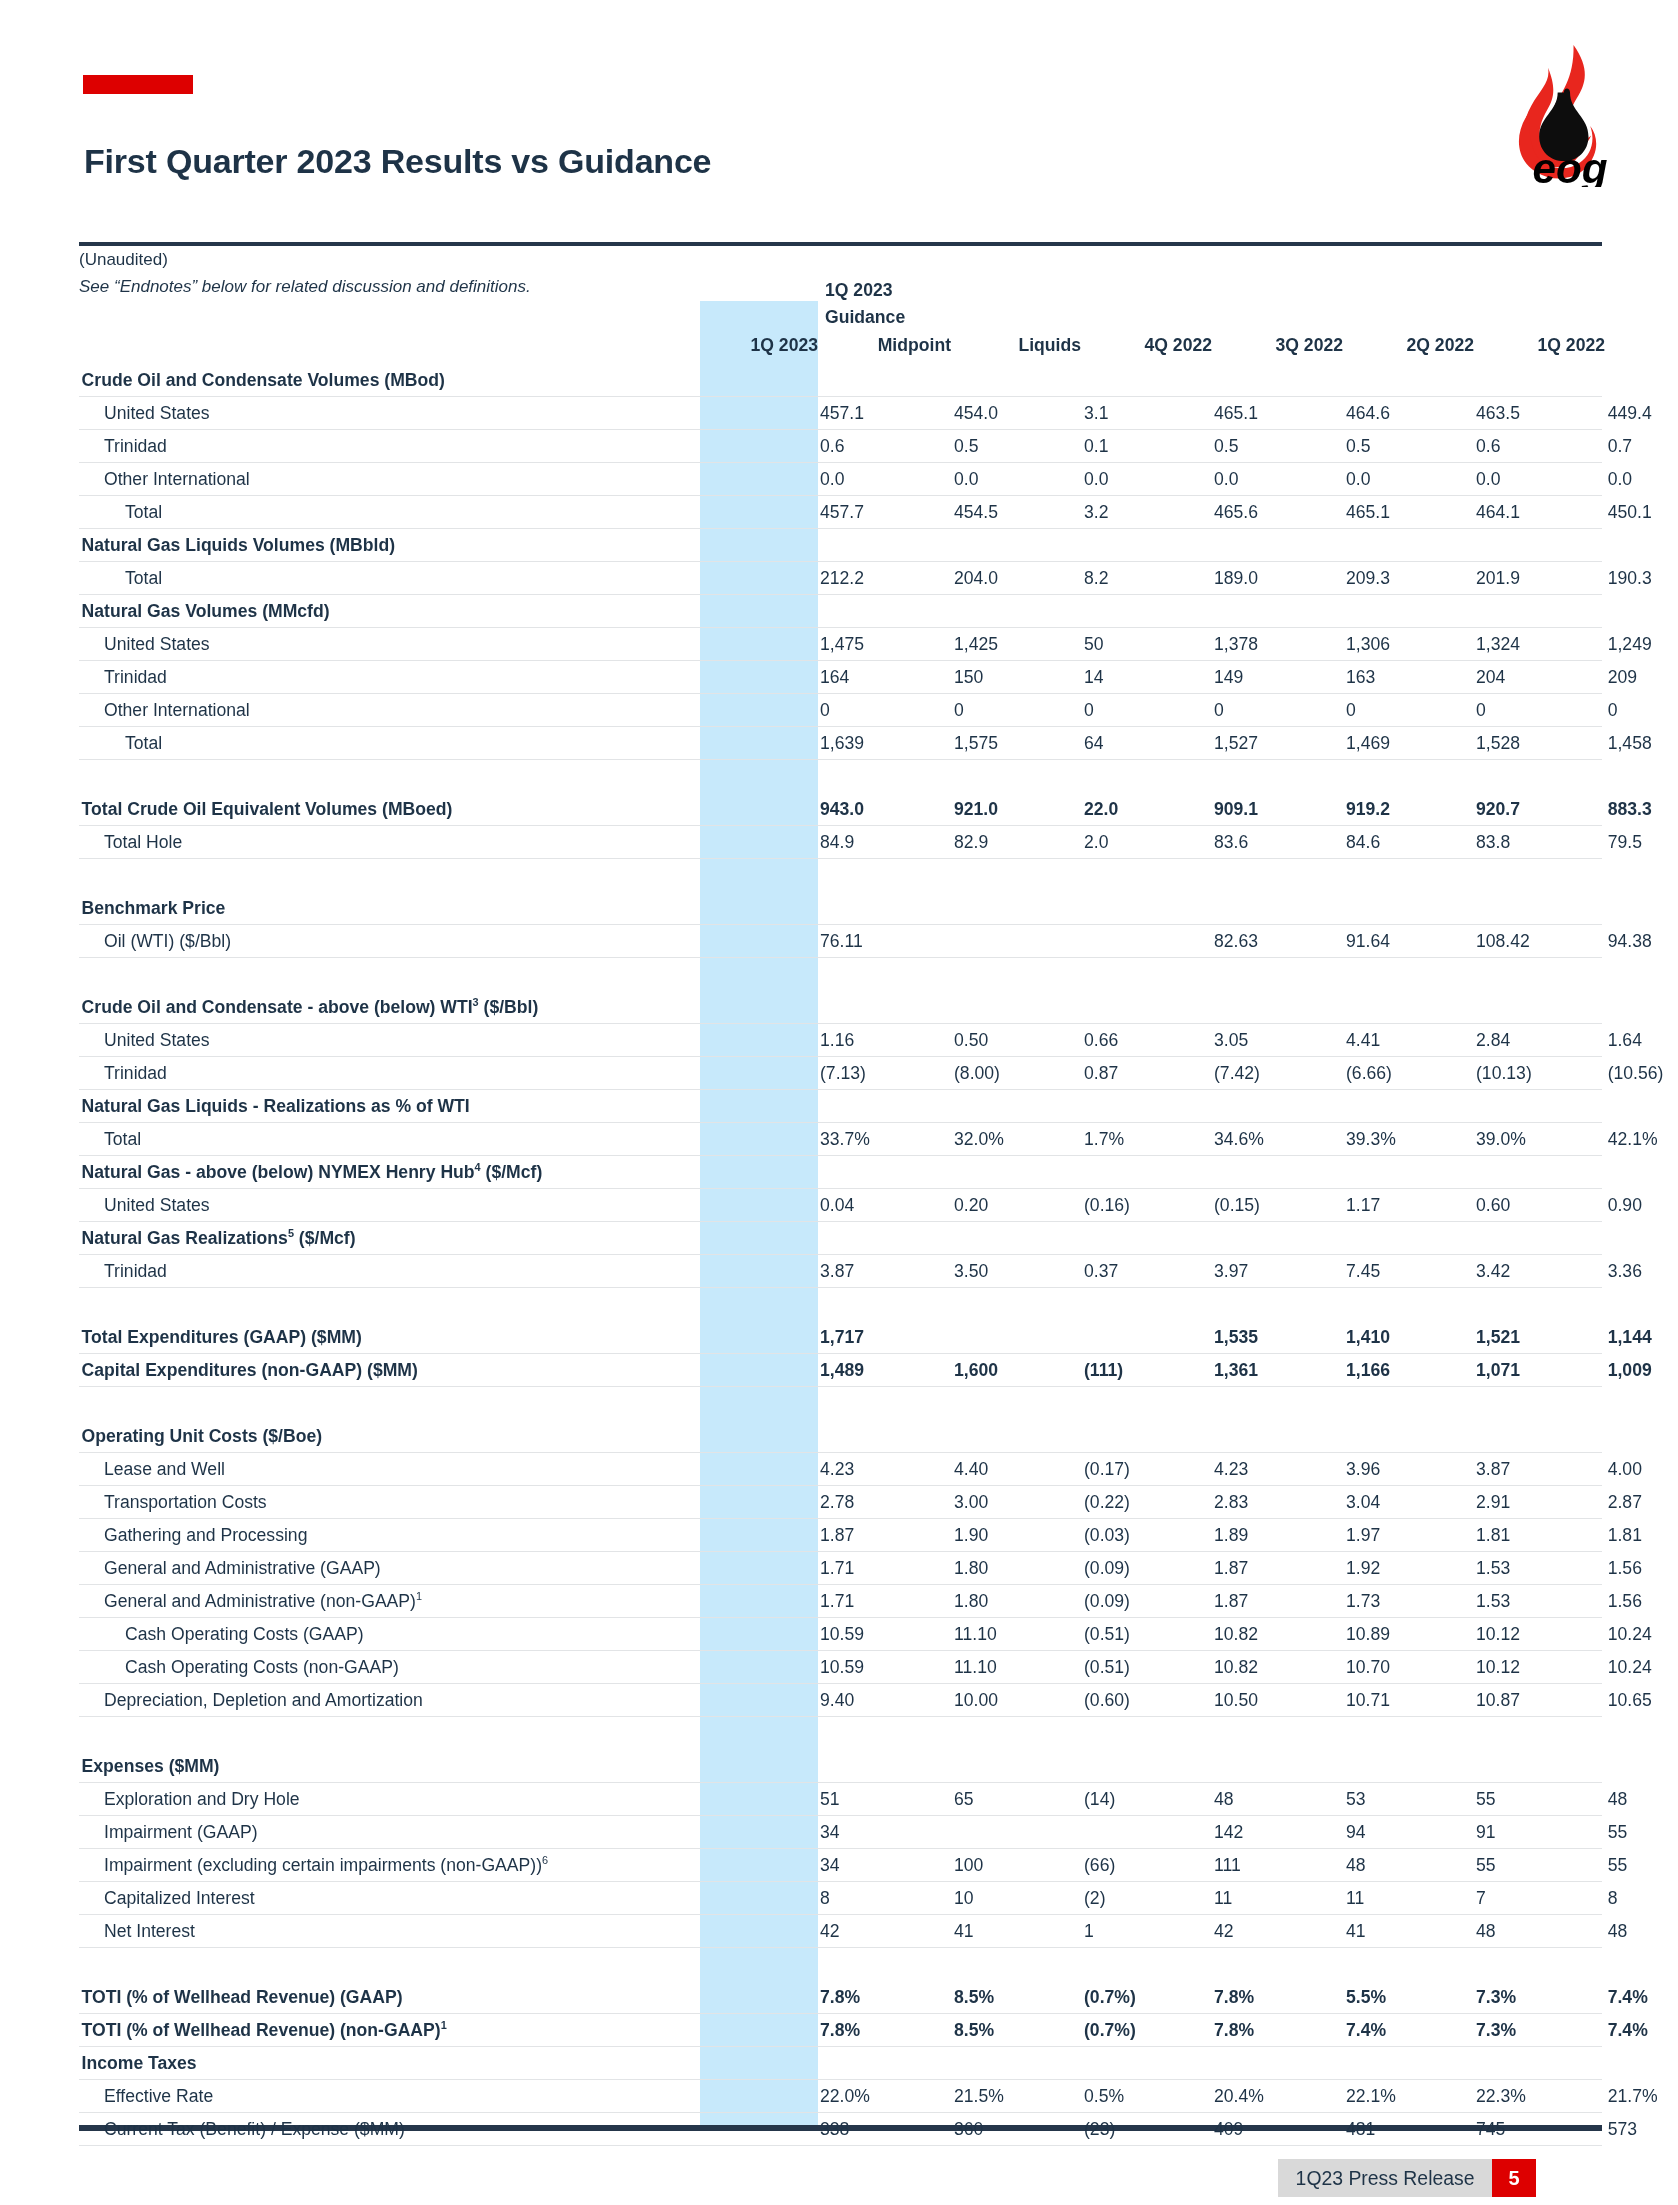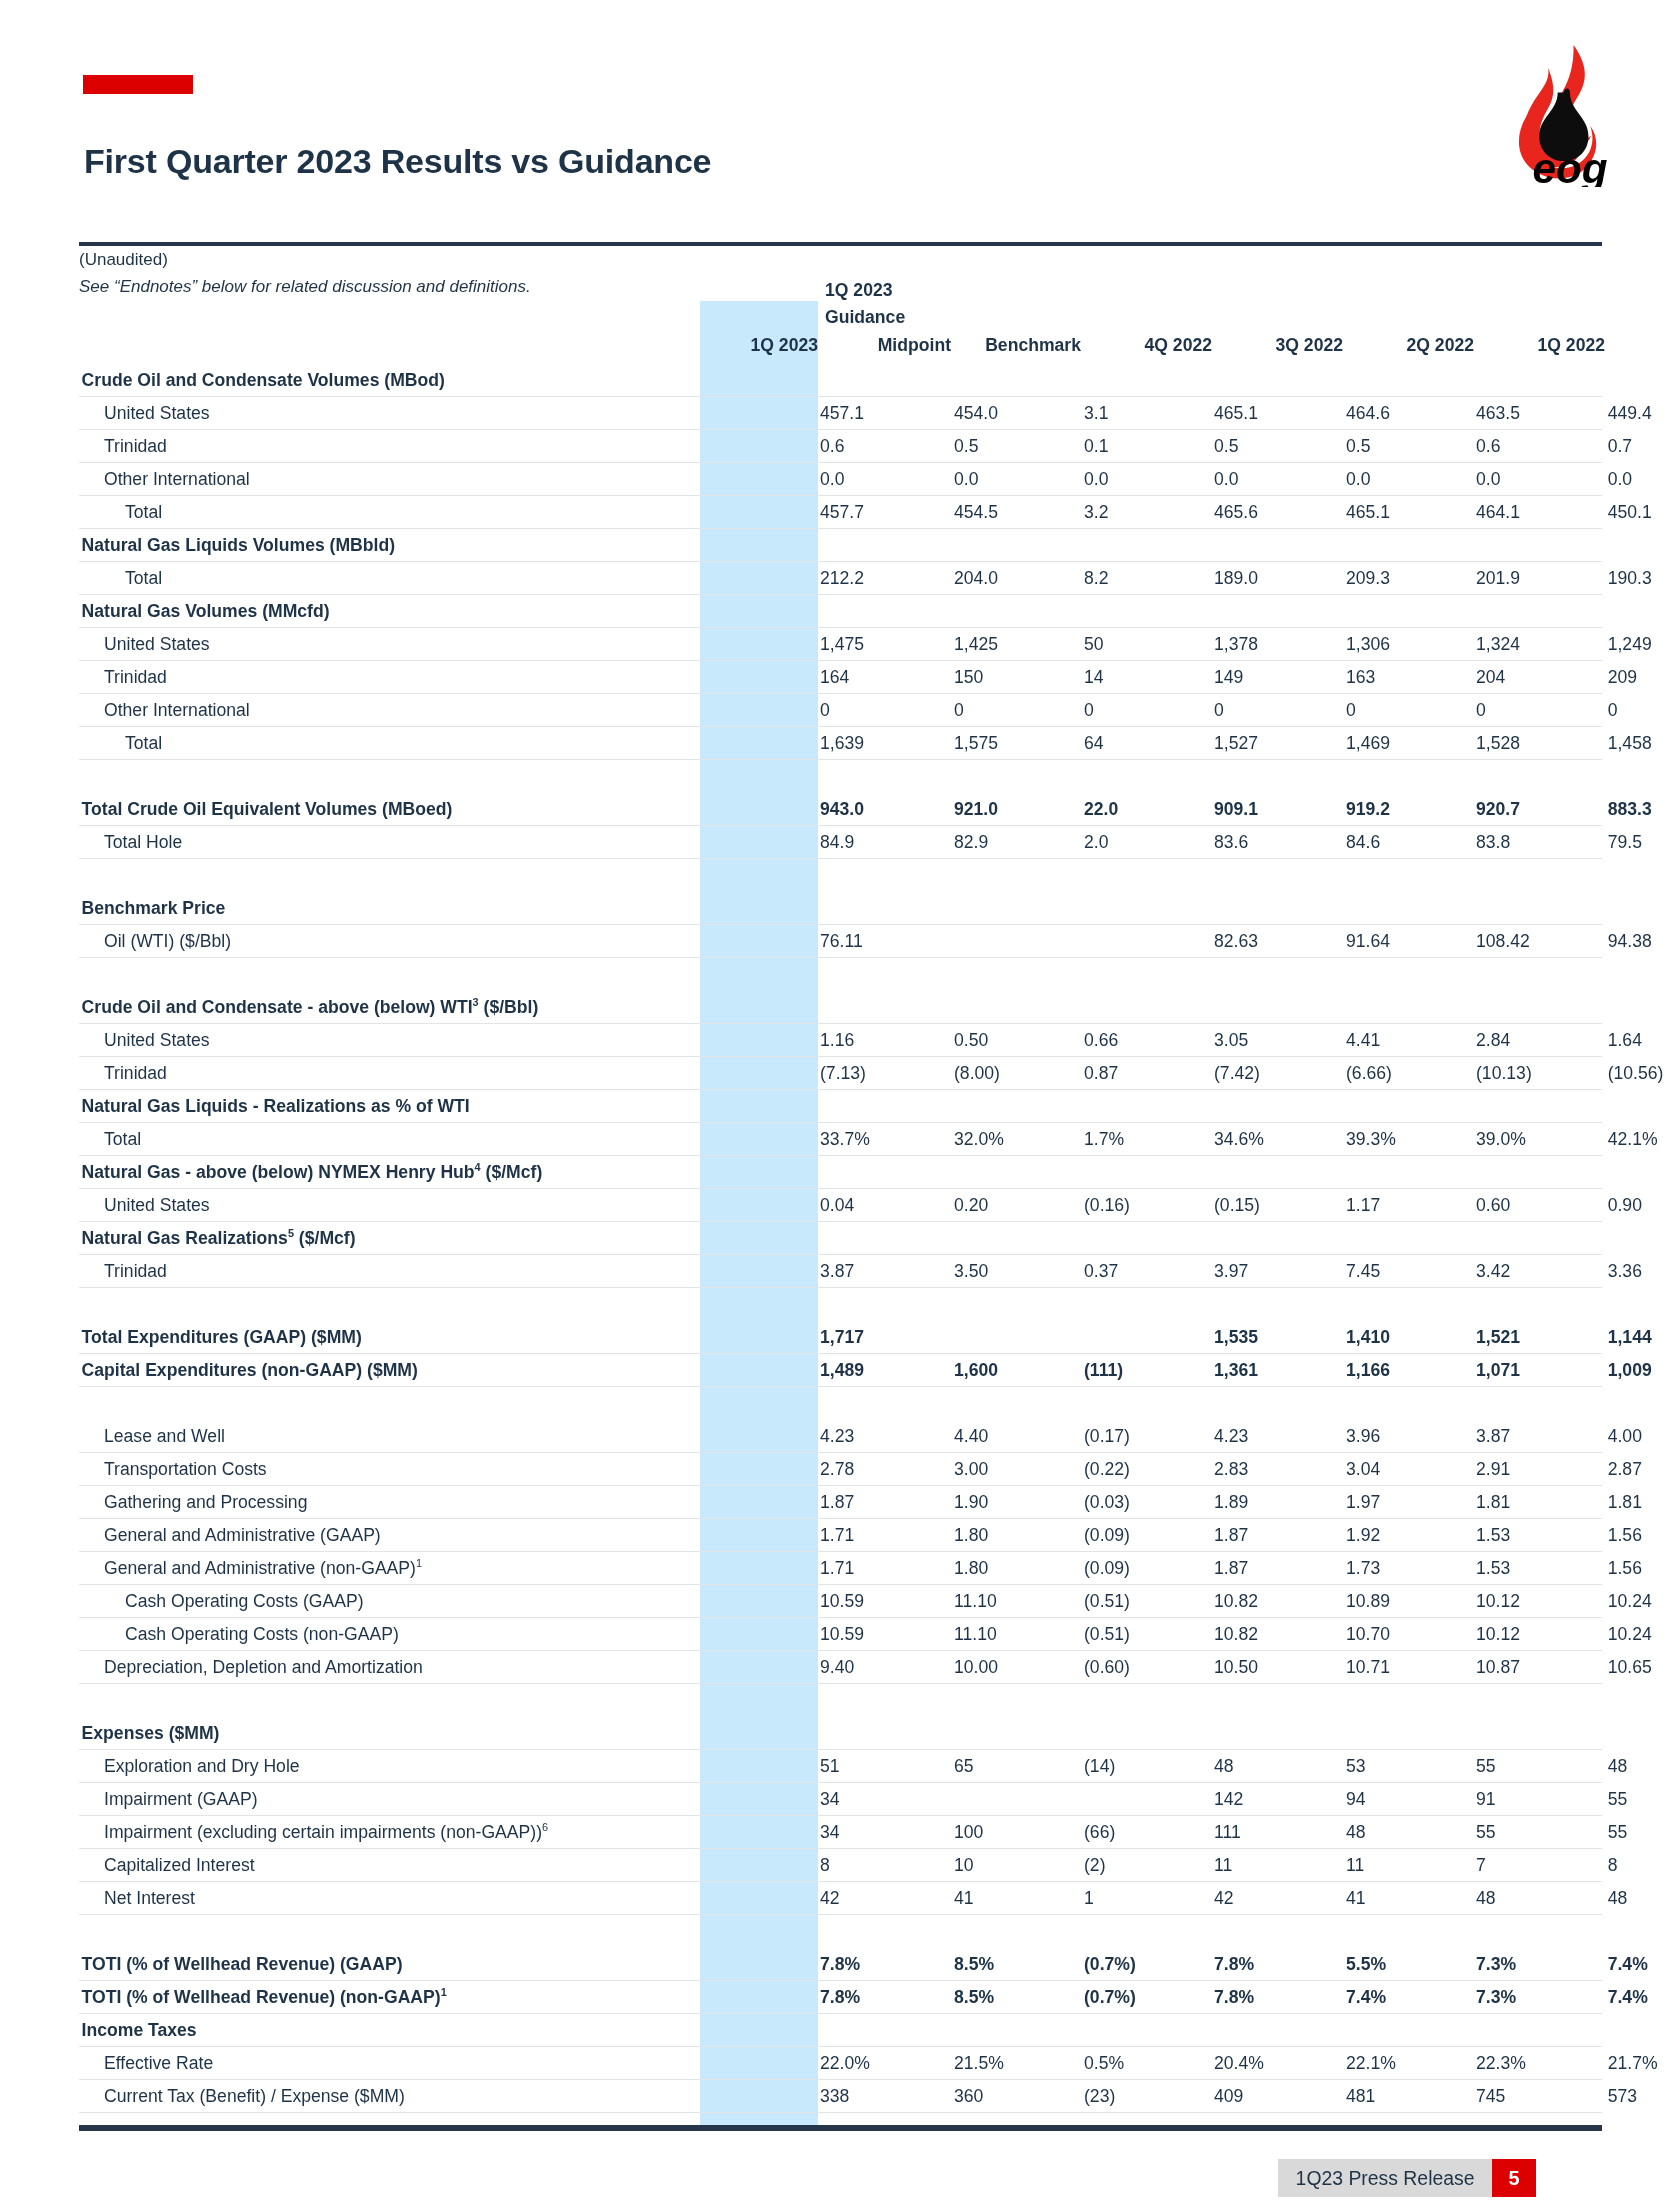--- a/index.html
+++ b/index.html
@@ -147,21 +147,21 @@
 <div class="highlight-col"></div>
 
 <div class="hdr-stack">
   <div class="hdr-line">1Q 2023</div>
   <div class="hdr-line">Guidance</div>
 </div>
 
 <div class="col-headers" id="col-headers">
     <div class="ch" style="right: 860px;">1Q 2023</div>
     <div class="ch" style="right: 727px; margin-left: 21px;">Midpoint</div>
-    <div class="ch" style="right: 597px;">Benchmark</div>
+    <div class="ch" style="right: 597px;">Liquids</div>
     <div class="ch" style="right: 466px;">4Q 2022</div>
     <div class="ch" style="right: 335px;">3Q 2022</div>
     <div class="ch" style="right: 204px;">2Q 2022</div>
     <div class="ch" style="right: 73px;">1Q 2022</div>
   </div>
 
 <div class="table" id="table-body">
     <div class="row section">
       <div class="label">Crude Oil and Condensate Volumes (MBod)</div>
     </div>
@@ -380,20 +380,23 @@
       <div class="val" style="right: 648px; width: 0px;">1,600</div>
       <div class="val" style="right: 518px; width: 0px;">(111)</div>
       <div class="val" style="right: 388px; width: 0px;">1,361</div>
       <div class="val" style="right: 256px; width: 0px;">1,166</div>
       <div class="val" style="right: 126px; width: 0px;">1,071</div>
       <div class="val" style="right: -5.7px; width: 0px;">1,009</div>
     </div>
     <div class="row no-line">
       <div class="label"></div>
     </div>
+    <div class="row section">
+      <div class="label">Operating Unit Costs ($/Boe)</div>
+    </div>
     <div class="row">
       <div class="label ind1">Lease and Well</div>
       <div class="val" style="right: 782px; width: 0px;">4.23</div>
       <div class="val" style="right: 648px; width: 0px;">4.40</div>
       <div class="val" style="right: 518px; width: 0px;">(0.17)</div>
       <div class="val" style="right: 388px; width: 0px;">4.23</div>
       <div class="val" style="right: 256px; width: 0px;">3.96</div>
       <div class="val" style="right: 126px; width: 0px;">3.87</div>
       <div class="val" style="right: -5.7px; width: 0px;">4.00</div>
     </div>

